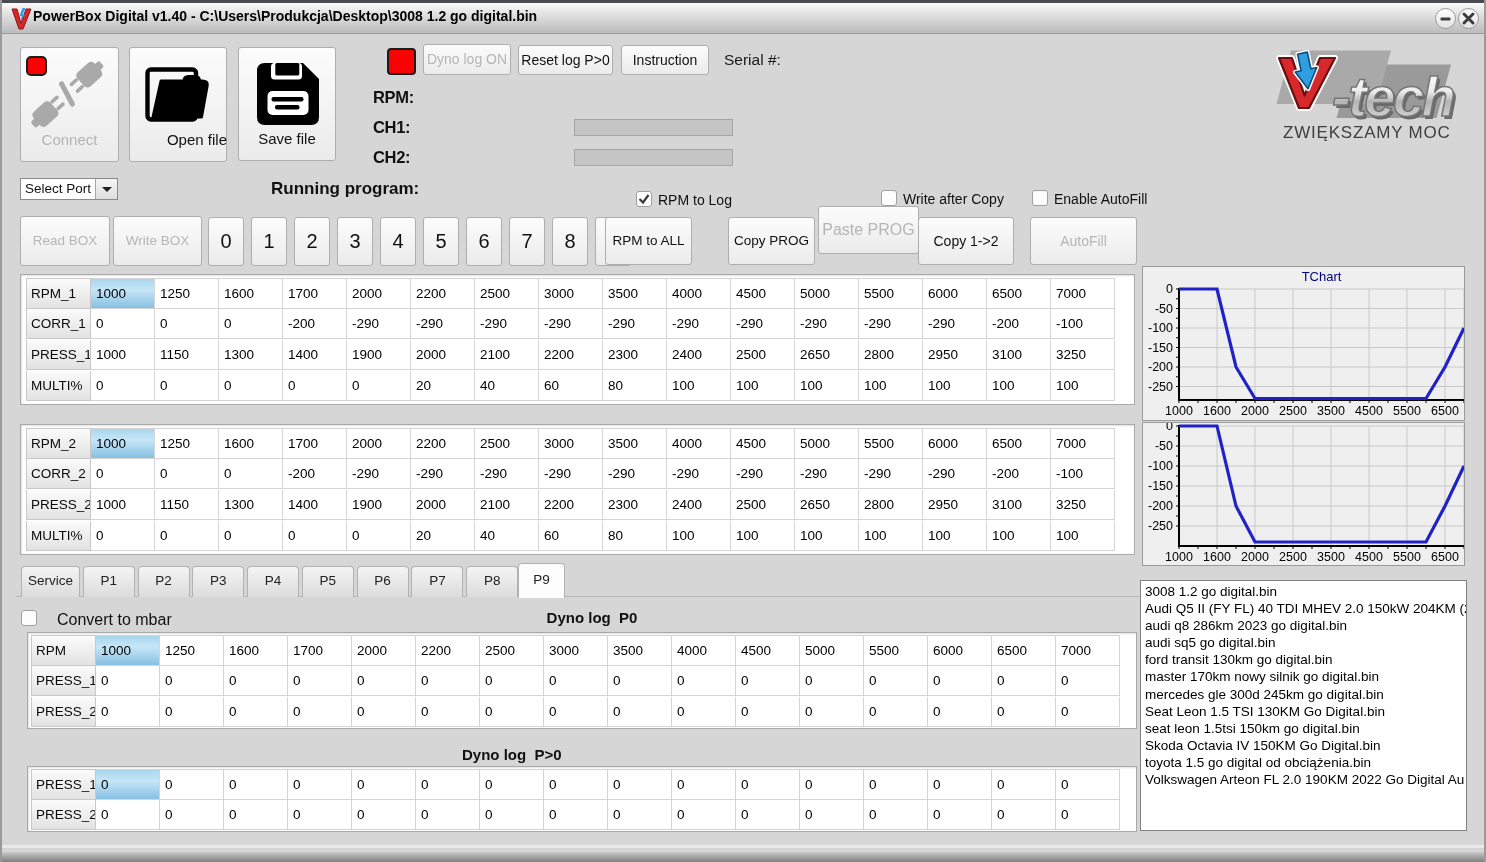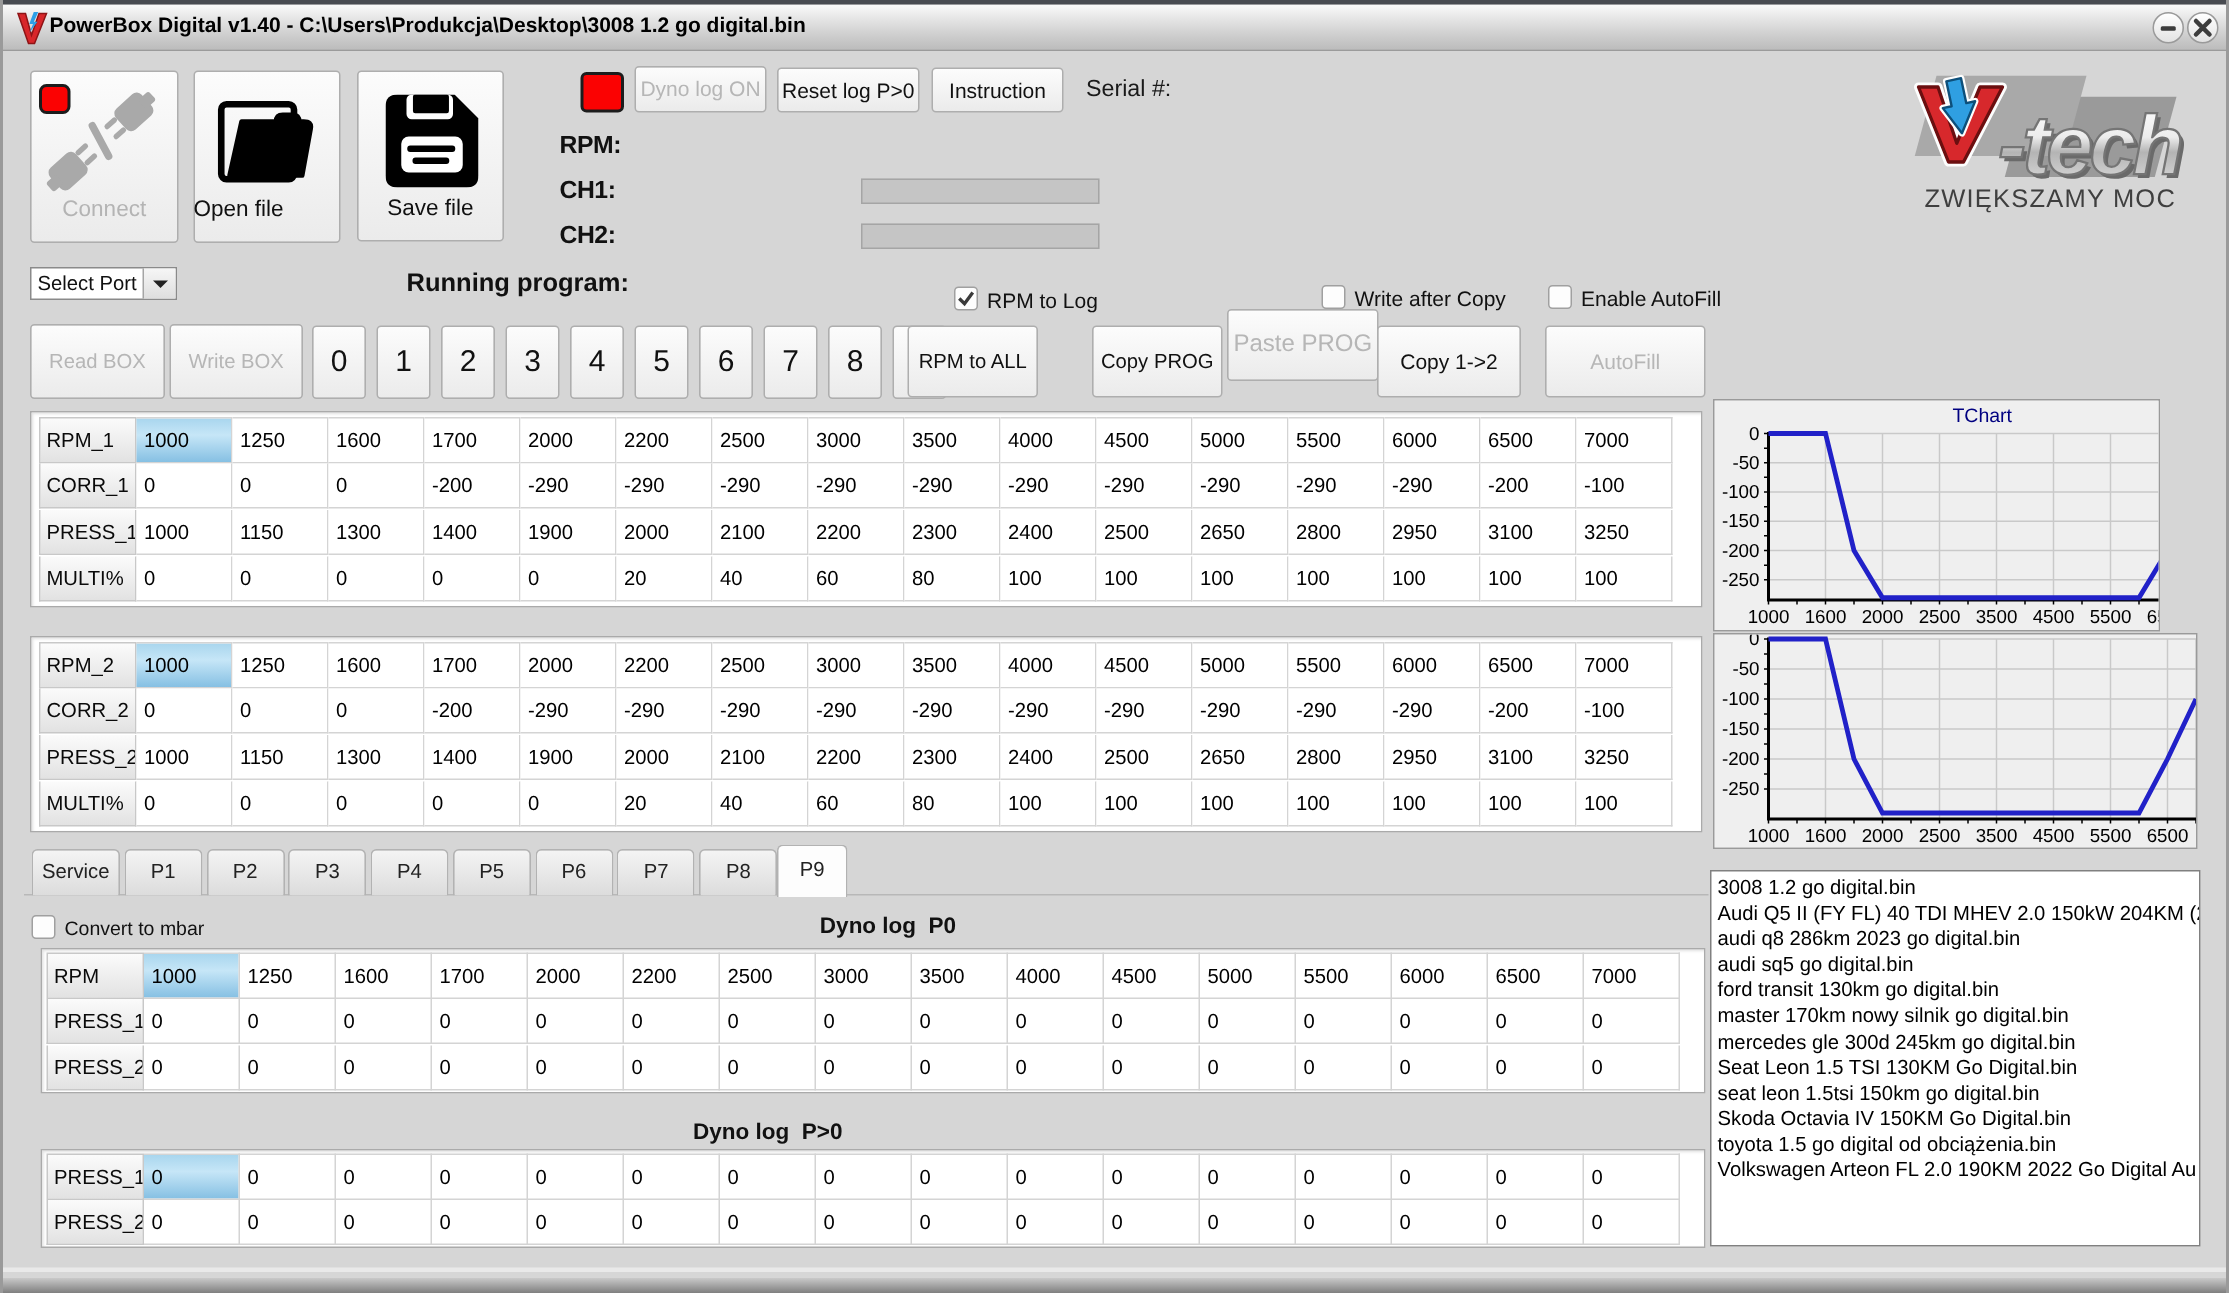--- a/index.html
+++ b/index.html
@@ -59,21 +59,21 @@
  <rect x="49" y="39" width="10" height="3.6" rx="1.7"></rect>
  <rect x="38.5" y="22" width="5" height="28" rx="2.4" transform="rotate(14 41 36)"></rect>
 </g>
     </svg>
     <div class="lbl" style="left:18px;top:131px;width:99px;text-align:center;font-size:15px;color:#b4b4b4">Connect</div>
     <div class="btn" style="left:127px;top:47px;width:98px;height:115px"></div>
     <svg style="position:absolute;left:138px;top:62px" width="76" height="62" viewBox="0 0 76 62">
 <rect x="7.5" y="7.5" width="48.5" height="50" rx="3.5" fill="none" stroke="#000" stroke-width="4.4"></rect>
 <path d="M13 55 L21 19 H44 Q44 14.5 48.5 14.5 H55 Q59.5 14.5 59.5 19 H62.5 Q68 19 67.2 23.5 L61.5 55 Z" fill="#000" stroke="#000" stroke-width="3" stroke-linejoin="round"></path>
 </svg>
-    <div class="lbl" style="left:127px;top:131px;width:98px;text-align:left;font-size:15px">Open file</div>
+    <div class="lbl" style="left:127px;top:131px;width:98px;text-align:right;font-size:15px">Open file</div>
     <div class="btn" style="left:236px;top:47px;width:98px;height:114px"></div>
     <svg style="position:absolute;left:255px;top:63px" width="62" height="62" viewBox="0 0 62 62">
 <path d="M8 0 H46 L62 16 V54 Q62 62 54 62 H8 Q0 62 0 54 V8 Q0 0 8 0 Z" fill="#000"></path>
 <rect x="14" y="0" width="31" height="16.5" rx="3.5" fill="#fff"></rect>
 <rect x="18.3" y="0" width="24" height="12.5" rx="1.5" fill="#000"></rect>
 <rect x="10.5" y="28" width="41" height="24" rx="5" fill="#fff"></rect>
 <rect x="14.5" y="34" width="32" height="4.4" rx="2" fill="#000"></rect>
 <rect x="18" y="42" width="24.5" height="4.4" rx="2" fill="#000"></rect>
 </svg>
     <div class="lbl" style="left:236px;top:130px;width:98px;text-align:center;font-size:15px">Save file</div>
@@ -309,21 +309,21 @@
     <div class="tab" style="left:80.7px;width:52px">P1</div>
     <div class="tab" style="left:135.5px;width:52px">P2</div>
     <div class="tab" style="left:190.3px;width:52px">P3</div>
     <div class="tab" style="left:245px;width:52px">P4</div>
     <div class="tab" style="left:299.8px;width:52px">P5</div>
     <div class="tab" style="left:354.6px;width:52px">P6</div>
     <div class="tab" style="left:409.4px;width:52px">P7</div>
     <div class="tab" style="left:464.2px;width:52px">P8</div>
     <div class="tab" style="left:516px;top:563px;width:47px;height:35px;background:#fdfdfd;line-height:31px;z-index:3">P9</div>
     <div class="chk" style="left:19px;top:610px"></div>
-    <div class="lbl" style="left:41px;top:610.5px;font-size:13px">Convert to mbar</div>
+    <div class="lbl" style="left:55px;top:610.5px;font-size:16px">Convert to mbar</div>
     <div class="lbl" style="left:460px;top:609px;width:260px;text-align:center;font-size:15px;font-weight:bold">Dyno log&nbsp; P0</div>
     <div class="tblwrap" style="left:25px;top:632px;width:1110px;height:97px">
       <div class="tbl tbl2">
         <div class="tr">
           <div class="th">RPM</div>
           <div class="td sel">1000</div>
           <div class="td">1250</div>
           <div class="td">1600</div>
           <div class="td">1700</div>
           <div class="td">2000</div>
@@ -415,21 +415,21 @@
           <div class="td">0</div>
           <div class="td">0</div>
           <div class="td">0</div>
           <div class="td">0</div>
           <div class="td">0</div>
           <div class="td">0</div>
           <div class="td">0</div>
         </div>
       </div>
     </div>
-    <div style="position:absolute;left:1140px;top:266px;width:298px;height:155px;border:1px solid #9a9a9a;background:#efefef;overflow:hidden">
+    <div style="position:absolute;left:1140px;top:266px;width:323px;height:155px;border:1px solid #9a9a9a;background:#efefef;overflow:hidden">
       <svg width="321" height="153" style="position:absolute;left:0;top:0">
         <rect x="0" y="0" width="321" height="153" fill="#efefef"></rect>
         <text x="178.5" y="14" text-anchor="middle" font-family="Liberation Sans, sans-serif" font-size="13" fill="#000080">TChart</text>
         <line x1="36" y1="41.5" x2="321" y2="41.5" stroke="#c9c9c9" stroke-width="1"></line>
         <line x1="36" y1="61.0" x2="321" y2="61.0" stroke="#c9c9c9" stroke-width="1"></line>
         <line x1="36" y1="80.5" x2="321" y2="80.5" stroke="#c9c9c9" stroke-width="1"></line>
         <line x1="36" y1="100.0" x2="321" y2="100.0" stroke="#c9c9c9" stroke-width="1"></line>
         <line x1="36" y1="119.5" x2="321" y2="119.5" stroke="#c9c9c9" stroke-width="1"></line>
         <line x1="74.0" y1="22" x2="74.0" y2="133" stroke="#c9c9c9" stroke-width="1"></line>
         <line x1="112.0" y1="22" x2="112.0" y2="133" stroke="#c9c9c9" stroke-width="1"></line>

